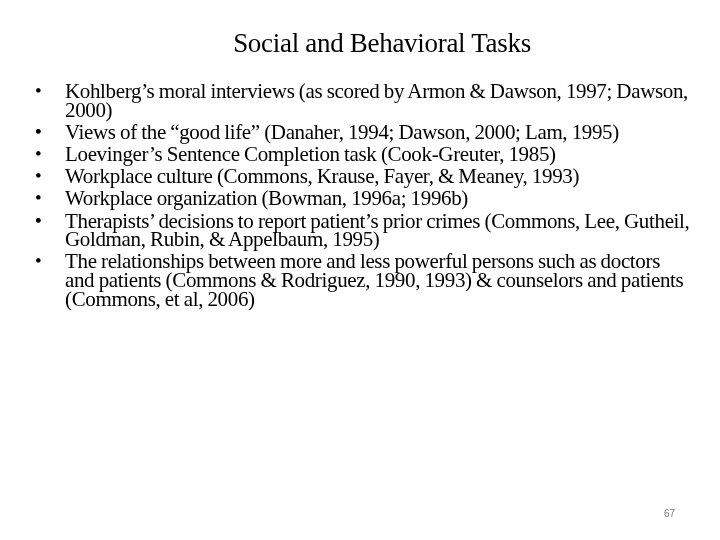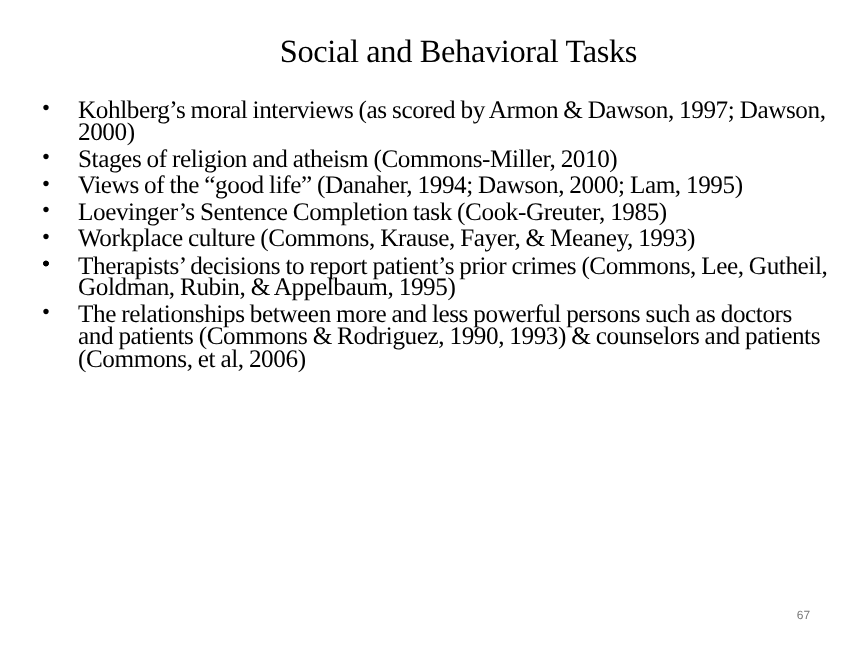--- a/index.html
+++ b/index.html
@@ -67,36 +67,36 @@
 <div class="slide">
   <div class="title">Social and Behavioral Tasks</div>
 
   <ul class="bullets">
     <li class="bullet-item">
       <span class="bullet-dot">•</span>
       <span>Kohlberg’s moral interviews (as scored by Armon &amp; Dawson, 1997; Dawson, 2000)</span>
     </li>
     <li class="bullet-item">
       <span class="bullet-dot">•</span>
-      <span>Stages of religion and atheism (Commons-Miller, 2010)</span>
     </li>
     <li class="bullet-item">
       <span class="bullet-dot">•</span>
       <span>Views of the “good life” (Danaher, 1994; Dawson, 2000; Lam, 1995)</span>
     </li>
     <li class="bullet-item">
       <span class="bullet-dot">•</span>
       <span>Loevinger’s Sentence Completion task (Cook-Greuter, 1985)</span>
     </li>
     <li class="bullet-item">
       <span class="bullet-dot">•</span>
       <span>Workplace culture (Commons, Krause, Fayer, &amp; Meaney, 1993)</span>
     </li>
     <li class="bullet-item">
       <span class="bullet-dot">•</span>
+      <span>Workplace organization (Bowman, 1996a; 1996b)</span>
     </li>
     <li class="bullet-item">
       <span class="bullet-dot">•</span>
     </li>
     <li class="bullet-item">
       <span class="bullet-dot">•</span>
       <span>Therapists’ decisions to report patient’s prior crimes (Commons, Lee, Gutheil, Goldman, Rubin, &amp; Appelbaum, 1995)</span>
     </li>
     <li class="bullet-item">
       <span class="bullet-dot">•</span>

